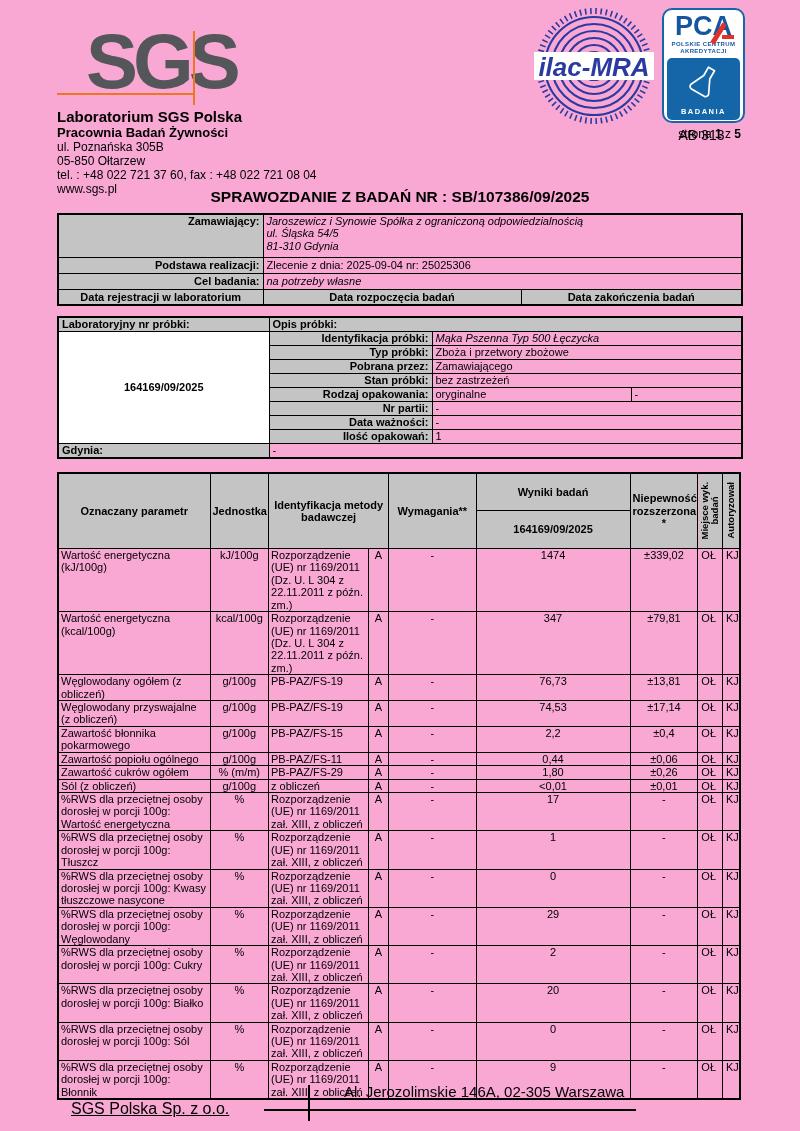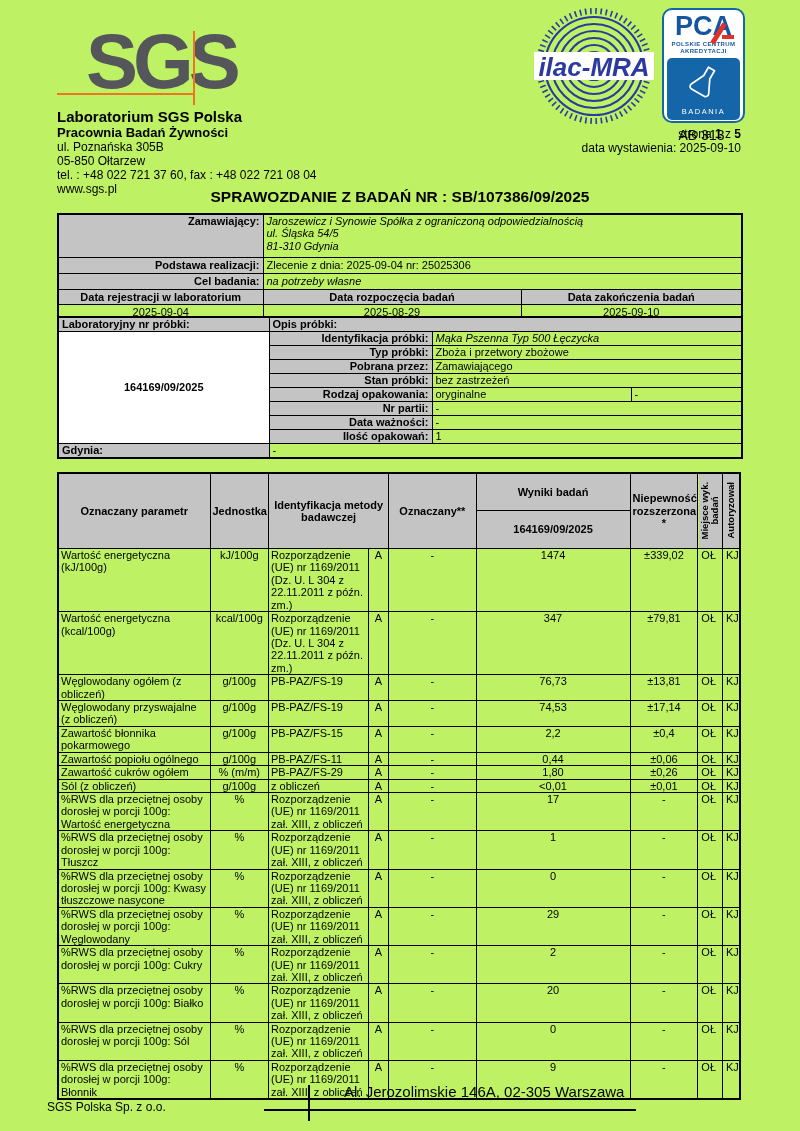--- a/index.html
+++ b/index.html
@@ -1,16 +1,16 @@
 <!DOCTYPE html>
 <html><head>
 <meta charset="utf-8">
 <style>
   html,body{margin:0;padding:0;background:#fff;}
-  .page{position:relative;width:800px;height:1131px;background:#bef264;overflow:hidden;
+  .page{position:relative;width:800px;height:1131px;background:#f9a8d4;overflow:hidden;
         font-family:"Liberation Sans",sans-serif;color:#000;}
 
   
   .sgs-text{position:absolute;left:86px;top:22px;font-size:78px;font-weight:bold;
             letter-spacing:-5px;color:#54565a;line-height:1;}
   .sgs-hline{position:absolute;left:57px;top:93px;width:137px;height:2px;background:#ee7623;}
   .sgs-vline{position:absolute;left:193px;top:31px;width:2px;height:74px;background:#ee7623;}
 
   
   .lab-info{position:absolute;left:57px;top:109px;line-height:14px;font-size:12px;}
@@ -25,21 +25,21 @@
        border:2px solid #1566a9;border-radius:10px;text-align:center;}
   .pca-acronym{position:relative;font-size:27px;font-weight:bold;color:#15569f;line-height:30px;
        letter-spacing:0px;margin-top:1px;}
   .pca-red{position:absolute;width:23px;height:5px;background:#e2312b;right:13px;top:20px;
        transform:rotate(-58deg);}
   .pca-red2{position:absolute;width:12px;height:4px;background:#e2312b;right:9px;top:24px;}
   .pca-name{font-size:6px;font-weight:bold;color:#15569f;line-height:7px;letter-spacing:.4px;}
   .pca-box{position:relative;margin:3px 3px 0 3px;height:62px;background:#1566a9;border-radius:5px;}
   .pca-flask{position:absolute;left:50%;top:4px;transform:translateX(-50%);}
   .pca-badge{position:absolute;left:0;right:0;bottom:4px;color:#fff;font-size:7.5px;
-       font-weight:normal;letter-spacing:1.5px;}
+       font-weight:bold;letter-spacing:1.5px;}
   .ab-number{position:absolute;left:662px;top:127px;width:79px;text-align:center;font-size:14px;}
 
   
   .page-info{position:absolute;left:400px;top:127px;width:341px;text-align:right;
        font-size:12px;line-height:14px;}
 
   
   .report-title{position:absolute;left:0;top:188px;width:800px;text-align:center;
        font-size:15.5px;font-weight:bold;}
 
@@ -68,21 +68,21 @@
   .t3 thead tr:first-child th{height:36px;}
   .t3 thead tr:last-child th{height:37px;}
   .t3 th.vert{writing-mode:vertical-rl;transform:rotate(180deg);font-size:9.5px;
          line-height:1.05;padding:2px 0;}
   .t3 tbody td{vertical-align:top;padding:0 2px;}
   .t3 td.c0,.t3 td.c2{text-align:left;margin-top:15px;}
   .t3 td.c1,.t3 td.c3,.t3 td.c4,.t3 td.c5,.t3 td.c6{text-align:center;}
   .t3 td.c7,.t3 td.c8{text-align:left;padding-left:3px;}
 
   
-  .foot-company{position:absolute;left:47px;top:1100px;font-size:12px;}
+  .foot-company{position:absolute;left:71px;top:1100px;font-size:16px;text-decoration:underline;}
   .foot-address{position:absolute;left:316px;top:1086px;font-size:15px;line-height:12.5px;margin-left:28px;}
   .foot-hline{position:absolute;left:264px;top:1109px;width:372px;height:2px;background:#000;}
   .foot-vline{position:absolute;left:308px;top:1085px;width:2px;height:36px;background:#000;}
 </style>
 </head>
 <body>
 
 <div class="page">
 
   <div>
@@ -134,24 +134,20 @@
   </div>
   <div class="ab-number">AB 313</div>
 
   <div class="page-info">
     <div>
       <span>strona</span>
       <b>1</b>
       <span>z</span>
       <b>5</b>
     </div>
-    <div>
-      <span>data wystawienia:</span>
-      <span>2025-09-10</span>
-    </div>
   </div>
 
   <div class="report-title">SPRAWOZDANIE Z BADAŃ NR : SB/107386/09/2025</div>
 
   <table class="t1">
     <colgroup>
         <col style="width:205px">
         <col style="width:258px">
         <col style="width:221px">
       </colgroup>
@@ -169,25 +165,20 @@
       <td colspan="2">Zlecenie z dnia: 2025-09-04 nr: 25025306</td>
     </tr>
     <tr>
       <td class="lbl">Cel badania:</td>
       <td class="italic" colspan="2">na potrzeby własne</td>
     </tr>
     <tr class="hdr">
       <td>Data rejestracji w laboratorium</td>
       <td>Data rozpoczęcia badań</td>
       <td>Data zakończenia badań</td>
-    </tr>
-    <tr class="ctr">
-      <td>2025-09-04</td>
-      <td>2025-08-29</td>
-      <td>2025-09-10</td>
     </tr>
   </tbody>
     </table>
 
   <table class="t2">
     <colgroup>
         <col style="width:211px">
         <col style="width:163px">
         <col style="width:199px">
         <col style="width:111px">
@@ -248,21 +239,21 @@
         <col style="width:150px">
         <col style="width:66px">
         <col style="width:24px">
         <col style="width:17px">
     </colgroup>
     <thead>
       <tr>
         <th rowspan="2">Oznaczany parametr</th>
         <th rowspan="2">Jednostka</th>
         <th rowspan="2" colspan="2">Identyfikacja metody badawczej</th>
-        <th rowspan="2">Oznaczany**</th>
+        <th rowspan="2">Wymagania**</th>
         <th>Wyniki badań</th>
         <th rowspan="2">Niepewność rozszerzona *</th>
         <th rowspan="2" class="vert">Miejsce wyk. badań</th>
         <th rowspan="2" class="vert">Autoryzował</th>
       </tr>
       <tr>
         <th>164169/09/2025</th>
       </tr>
     </thead>
     <tbody>

